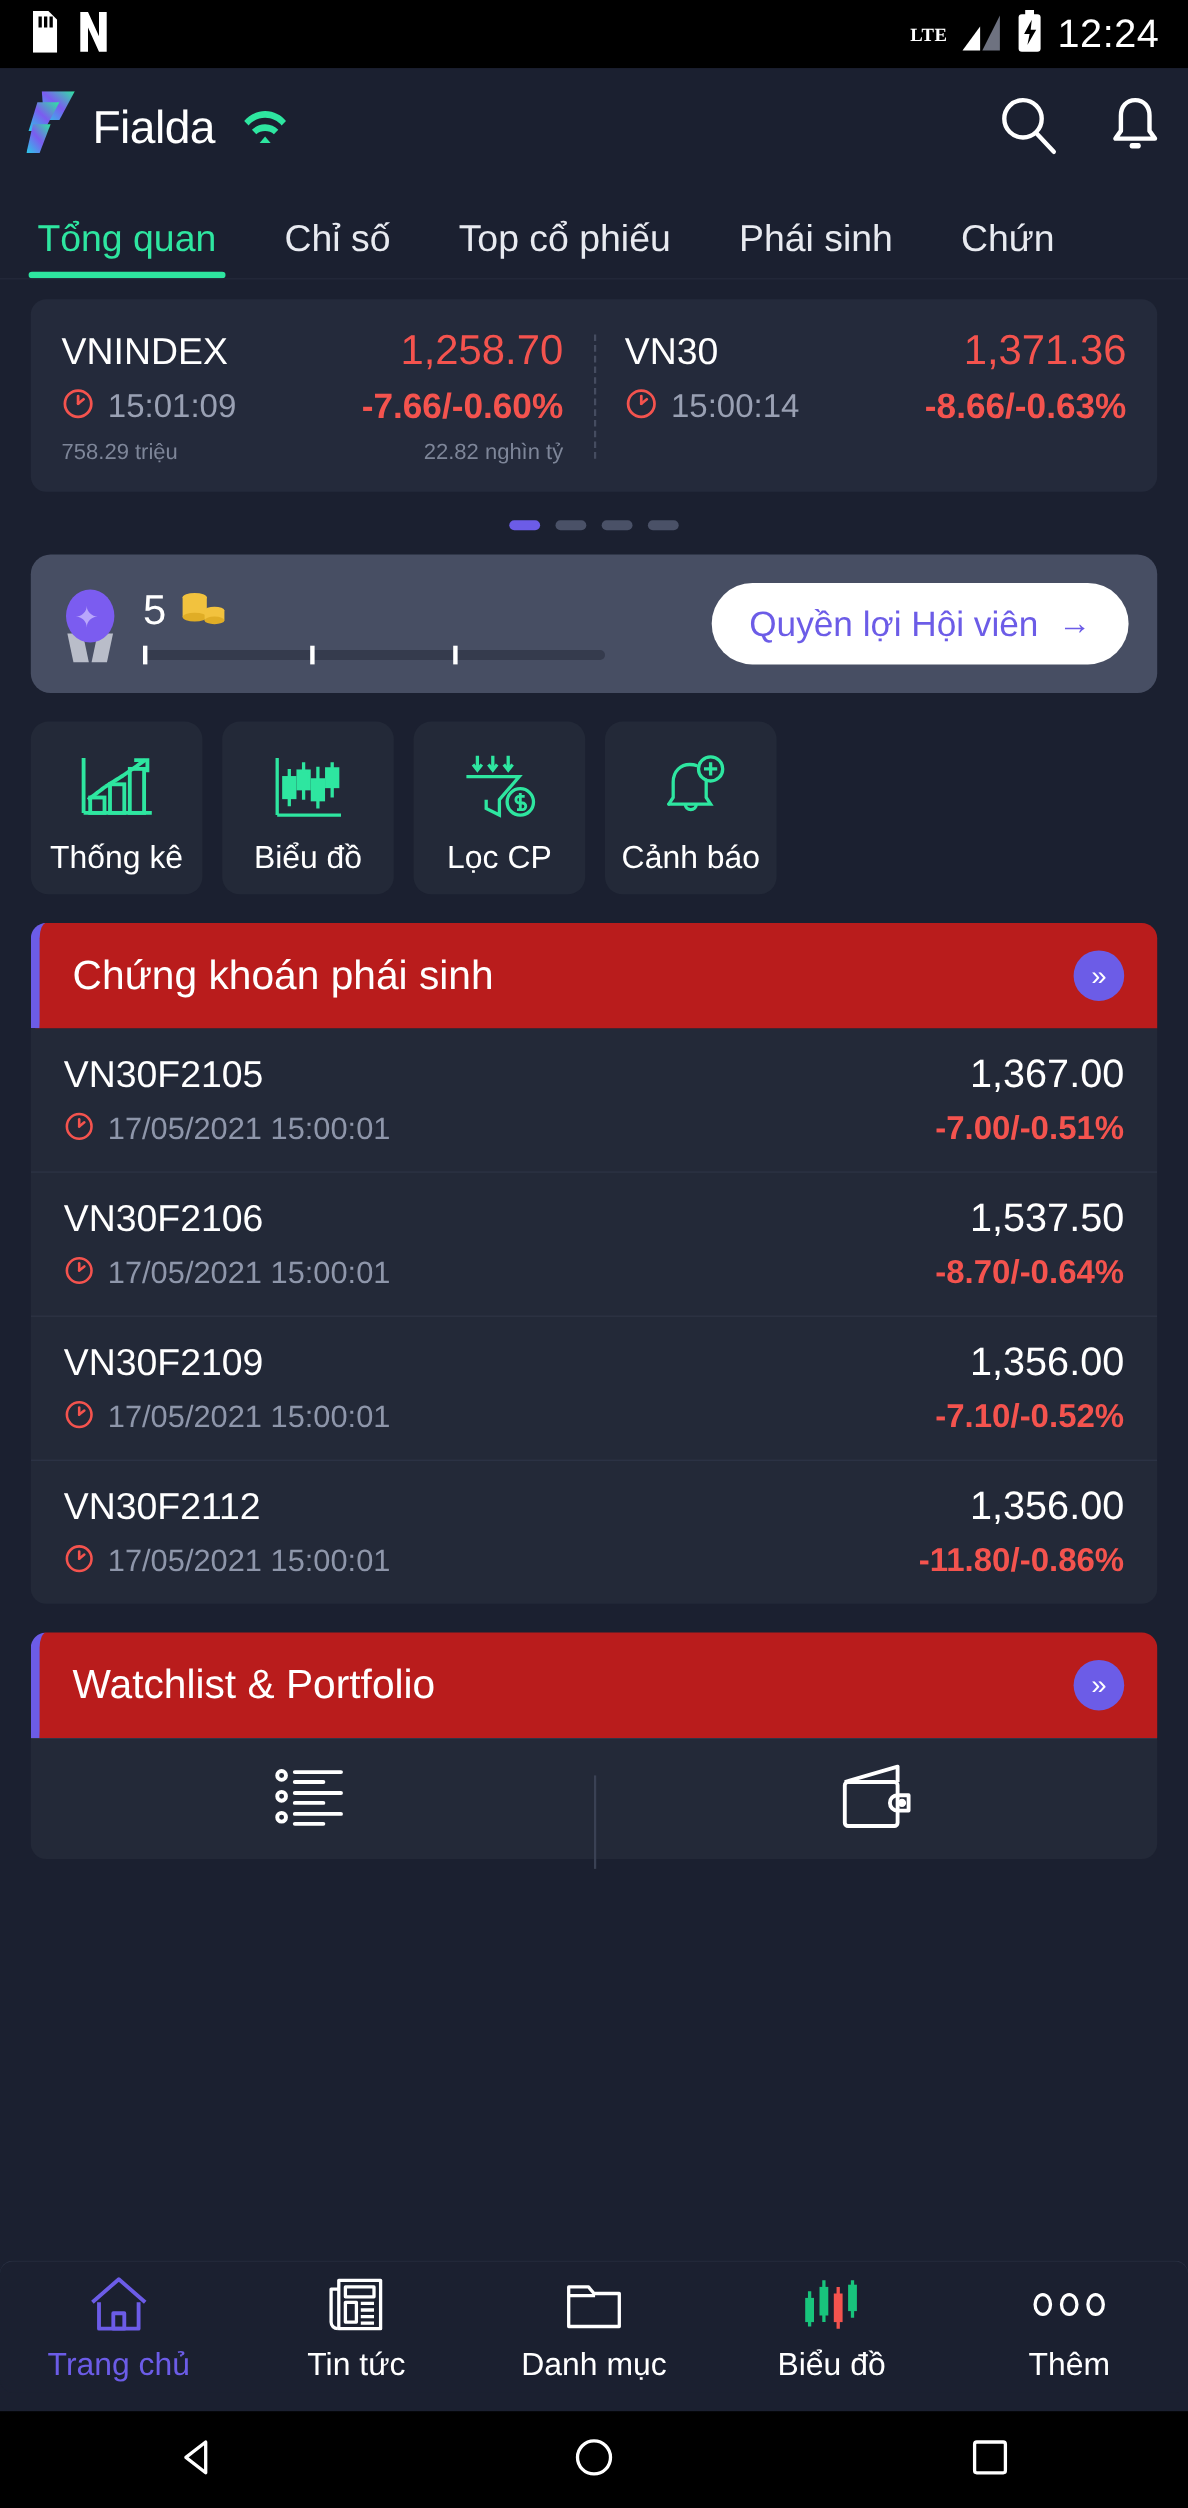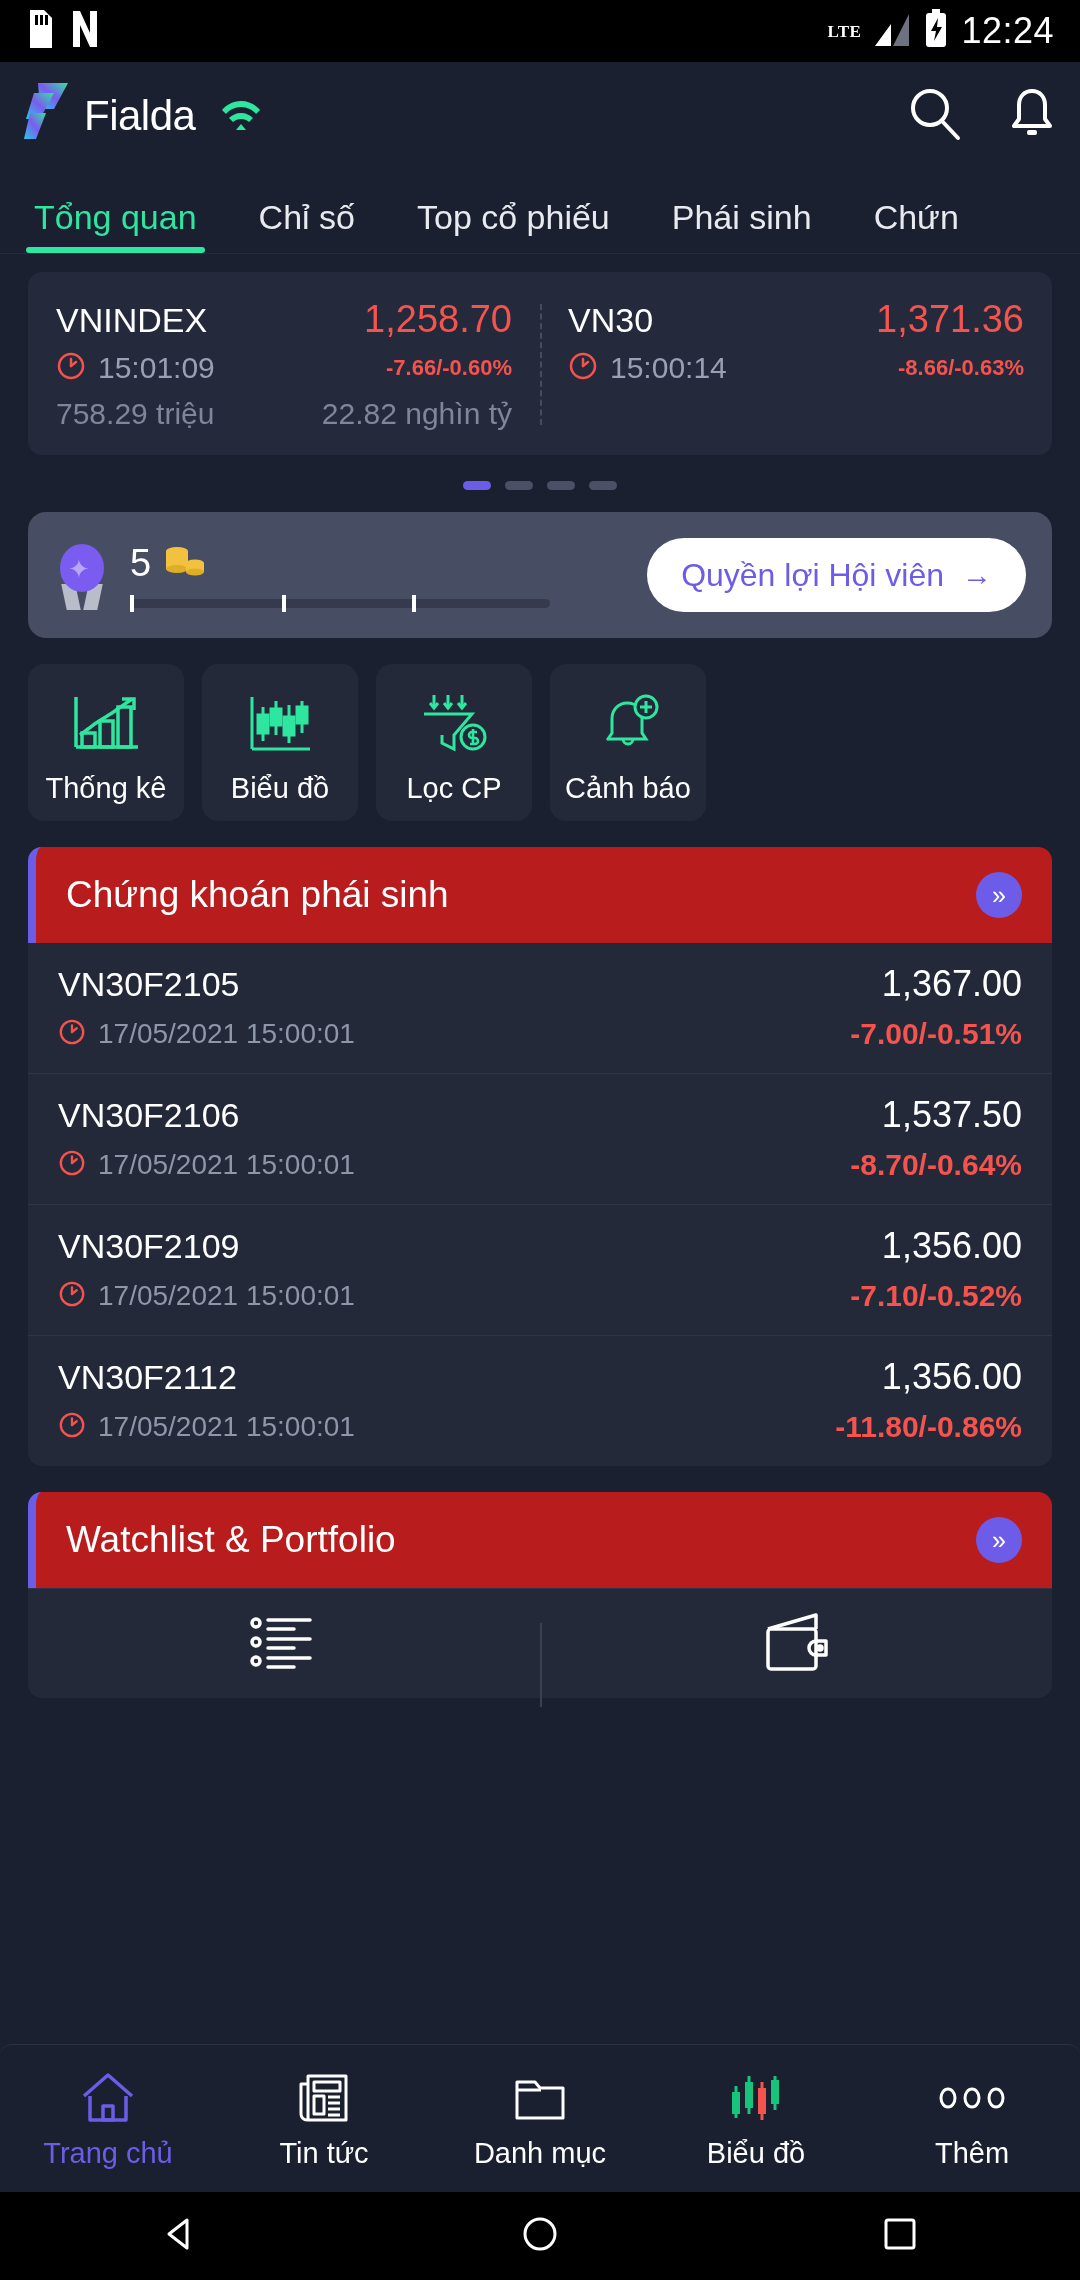--- a/index.html
+++ b/index.html
@@ -54,23 +54,23 @@
   .idx-col { flex: 1; padding: 0 28px; position: relative; }
   .idx-col + .idx-col::before {
     content: ""; position: absolute; left: 0; top: 6px; bottom: 6px;
     border-left: 2px dashed #454c60;
   }
   .idx-row1 { display: flex; align-items: baseline; }
   .idx-name { font-size: 34px; color: #fff; font-weight: 500; }
   .idx-price { margin-left: auto; font-size: 38px; color: #f4534e; font-weight: 500; }
   .idx-row2 { display: flex; align-items: center; margin-top: 10px; }
   .idx-time { font-size: 30px; color: #99a0b3; margin-left: 12px; }
-  .idx-chg { margin-left: auto; font-size: 22px; color: #f4534e; font-weight: bold; }
+  .idx-chg { margin-left: auto; font-size: 32px; color: #f4534e; font-weight: bold; }
   .idx-row3 { display: flex; margin-top: 12px; }
-  .idx-vol, .idx-val { font-size: 30px; color: #7e8699; }
+  .idx-vol, .idx-val { font-size: 20px; color: #7e8699; }
   .idx-val { margin-left: auto; }
 
   .dots { display: flex; justify-content: center; gap: 14px; padding: 26px 0 22px 0; }
   .dot { width: 28px; height: 9px; border-radius: 5px; background: #4a5167; }
   .dot.active { background: #6c5ce7; }
 
   
   .member {
     margin: 0 28px; background: #474e63; border-radius: 18px;
     height: 126px; display: flex; align-items: center; padding: 0 26px;
@@ -137,21 +137,21 @@
     display: flex; height: 110px; align-items: center;
     border-top: 1px solid #2f3547;
   }
   .wl-half { flex: 1; display: flex; justify-content: center; align-items: center; position: relative; }
   .wl-half + .wl-half::before {
     content: ""; position: absolute; left: 0; top: 12px; bottom: -30px; border-left: 2px solid #3a4154;
   }
 
   
   .bottomnav {
-    position: absolute; left: 0; bottom: 88px; width: 1080px; height: 148px;
+    position: absolute; left: 0; bottom: 105px; width: 1080px; height: 120px;
     background: #1b2030; display: flex; border-top: 1px solid #2a3143; border-radius: 12px;
   }
   .bn { flex: 1; display: flex; flex-direction: column; align-items: center; justify-content: center; gap: 8px; }
   .bn-icon { height: 62px; display: flex; align-items: center; }
   .bn-label { font-size: 29px; color: #fff; }
   .bn.active .bn-label { color: #6c5ce7; }
 
   .navbar {
     position: absolute; left: 0; bottom: 0; width: 1080px; height: 88px;
     background: #000; display: flex; align-items: center; justify-content: space-around;

